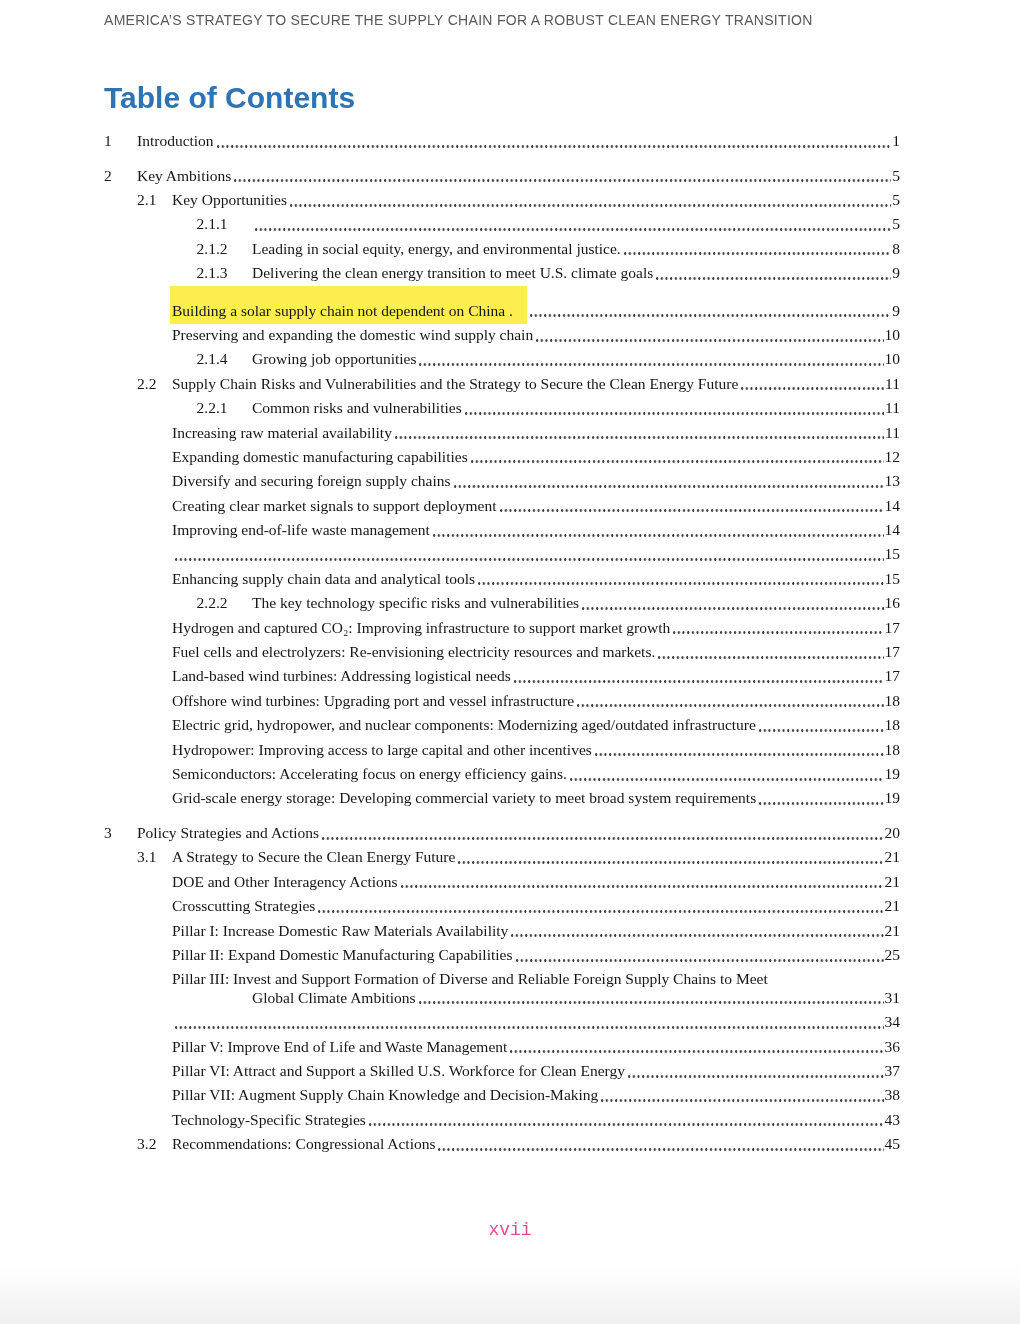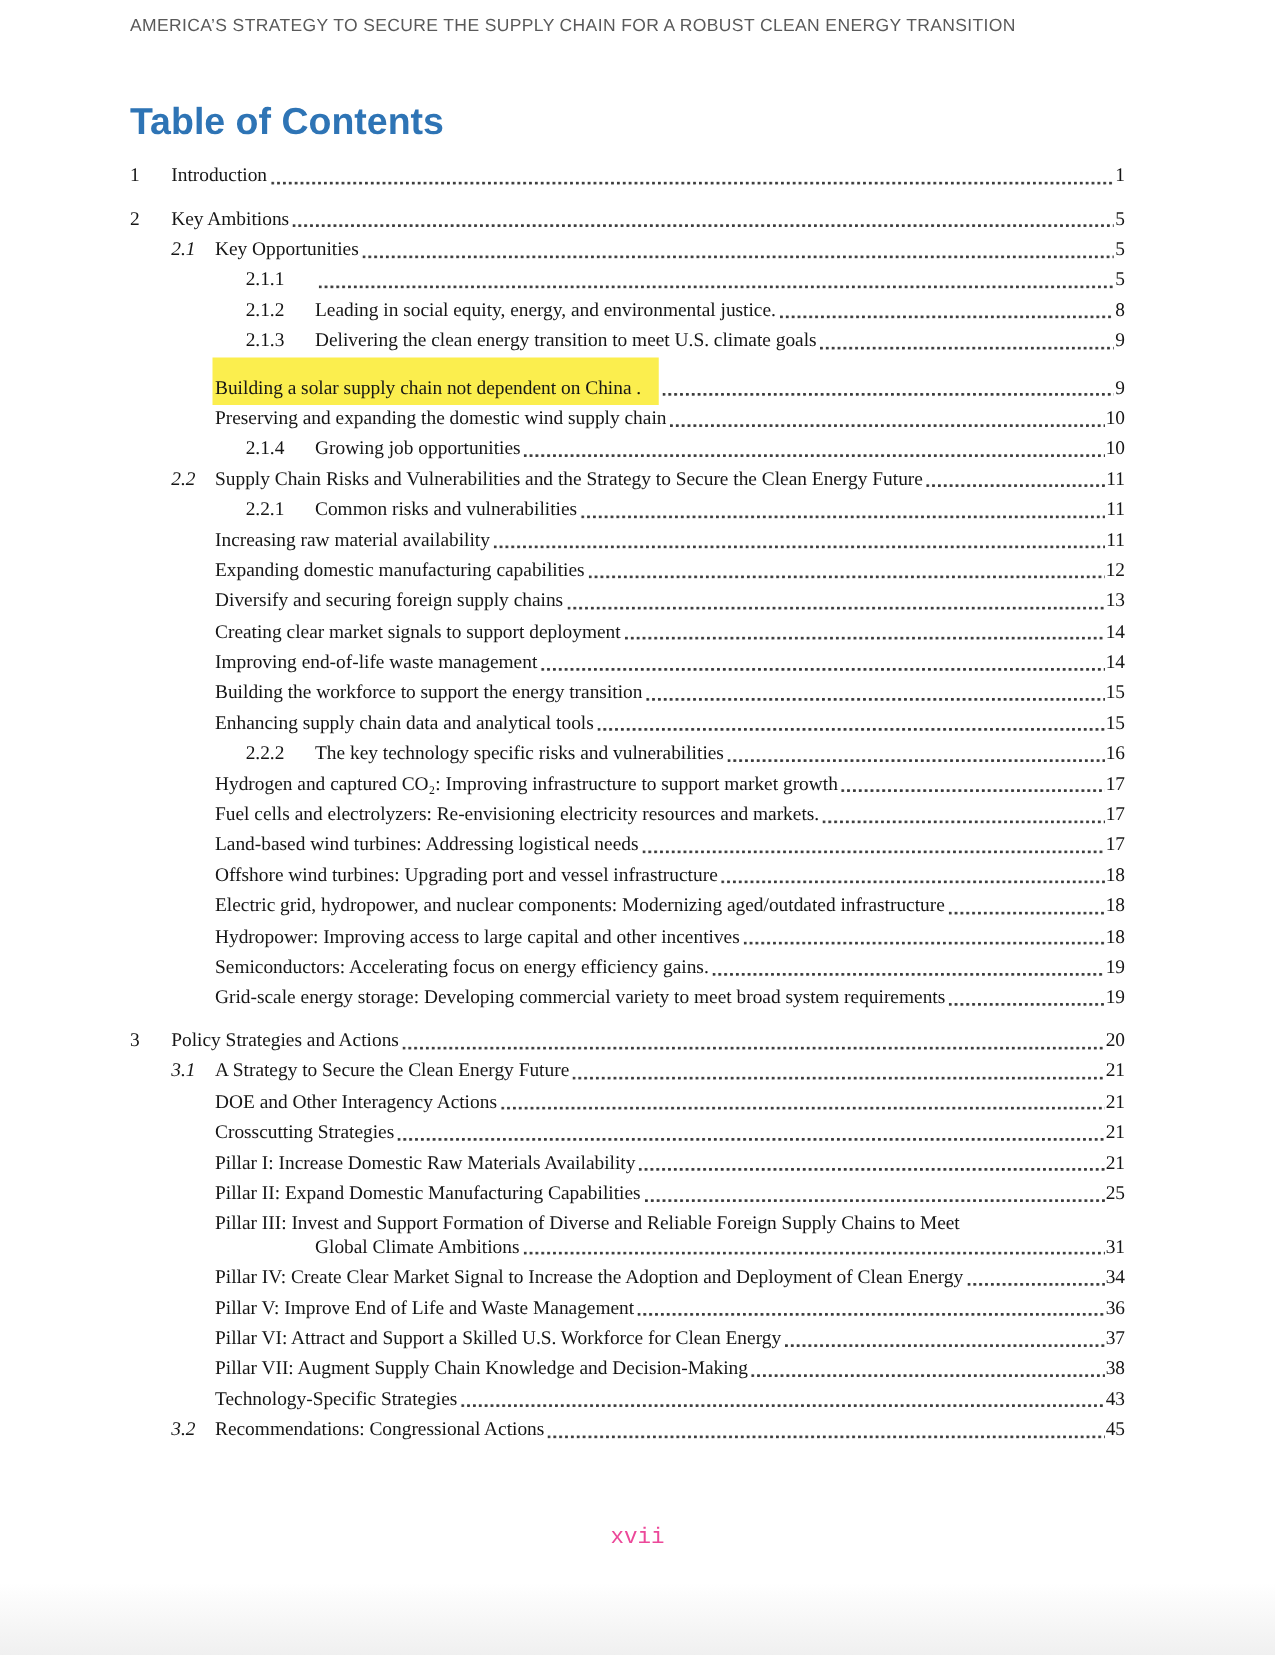--- a/index.html
+++ b/index.html
@@ -20,21 +20,21 @@
   .title {
     margin:52px 0 0 0; font-family:"Liberation Sans", sans-serif; font-weight:700;
     font-size:30px; line-height:36px; color:var(--title-blue, #2E74B5);
   }
   .toc { margin-top:16px; font-size:15.5px; line-height:1.2; }
   .entry { margin-top:5.8px; }
   .entry.lvl1 { margin-top:16px; }
   .row { display:flex; align-items:baseline; }
   .num { flex:0 0 auto; }
   .lvl1 > .row > .num { width:33px; }
-  .lvl2 { padding-left:33px; } .lvl2 > .row > .num { width:35px;font-style:italic; }
+  .lvl2 { padding-left:33px; } .lvl2 > .row > .num { width:35px; }
   .lvl3 { padding-left:68px; } .lvl3.numbered > .row > .num { width:80px;text-align:center; }
   .row.line2 { padding-left:80px; }
   .label { flex:0 1 auto; white-space:nowrap; }
   .hl {
     background:var(--highlight, #FBEE4E);
     padding:16px 14px 4px 2px; margin:-3px 0 -4px -2px;
   }
   .leader {
     flex:1 1 auto; min-width:10px; align-self:flex-end; height:5px;
     margin:0 1px 2px 3px;
@@ -170,21 +170,20 @@
         </div>
         <div class="entry lvl3">
           <div class="row">
             <span class="label">Improving end-of-life waste management</span>
             <span class="leader"></span>
             <span class="pg">14</span>
           </div>
         </div>
         <div class="entry lvl3">
           <div class="row">
-            <span class="label">Building the workforce to support the energy transition</span>
             <span class="leader"></span>
             <span class="pg">15</span>
           </div>
         </div>
         <div class="entry lvl3">
           <div class="row">
             <span class="label">Enhancing supply chain data and analytical tools</span>
             <span class="leader"></span>
             <span class="pg">15</span>
           </div>
@@ -302,21 +301,20 @@
             <span class="label">Pillar III: Invest and Support Formation of Diverse and Reliable Foreign Supply Chains to Meet</span>
           </div>
           <div class="row line2">
             <span class="label">Global Climate Ambitions</span>
             <span class="leader"></span>
             <span class="pg">31</span>
           </div>
         </div>
         <div class="entry lvl3">
           <div class="row">
-            <span class="label">Pillar IV: Create Clear Market Signal to Increase the Adoption and Deployment of Clean Energy</span>
             <span class="leader"></span>
             <span class="pg">34</span>
           </div>
         </div>
         <div class="entry lvl3">
           <div class="row">
             <span class="label">Pillar V: Improve End of Life and Waste Management</span>
             <span class="leader"></span>
             <span class="pg">36</span>
           </div>

